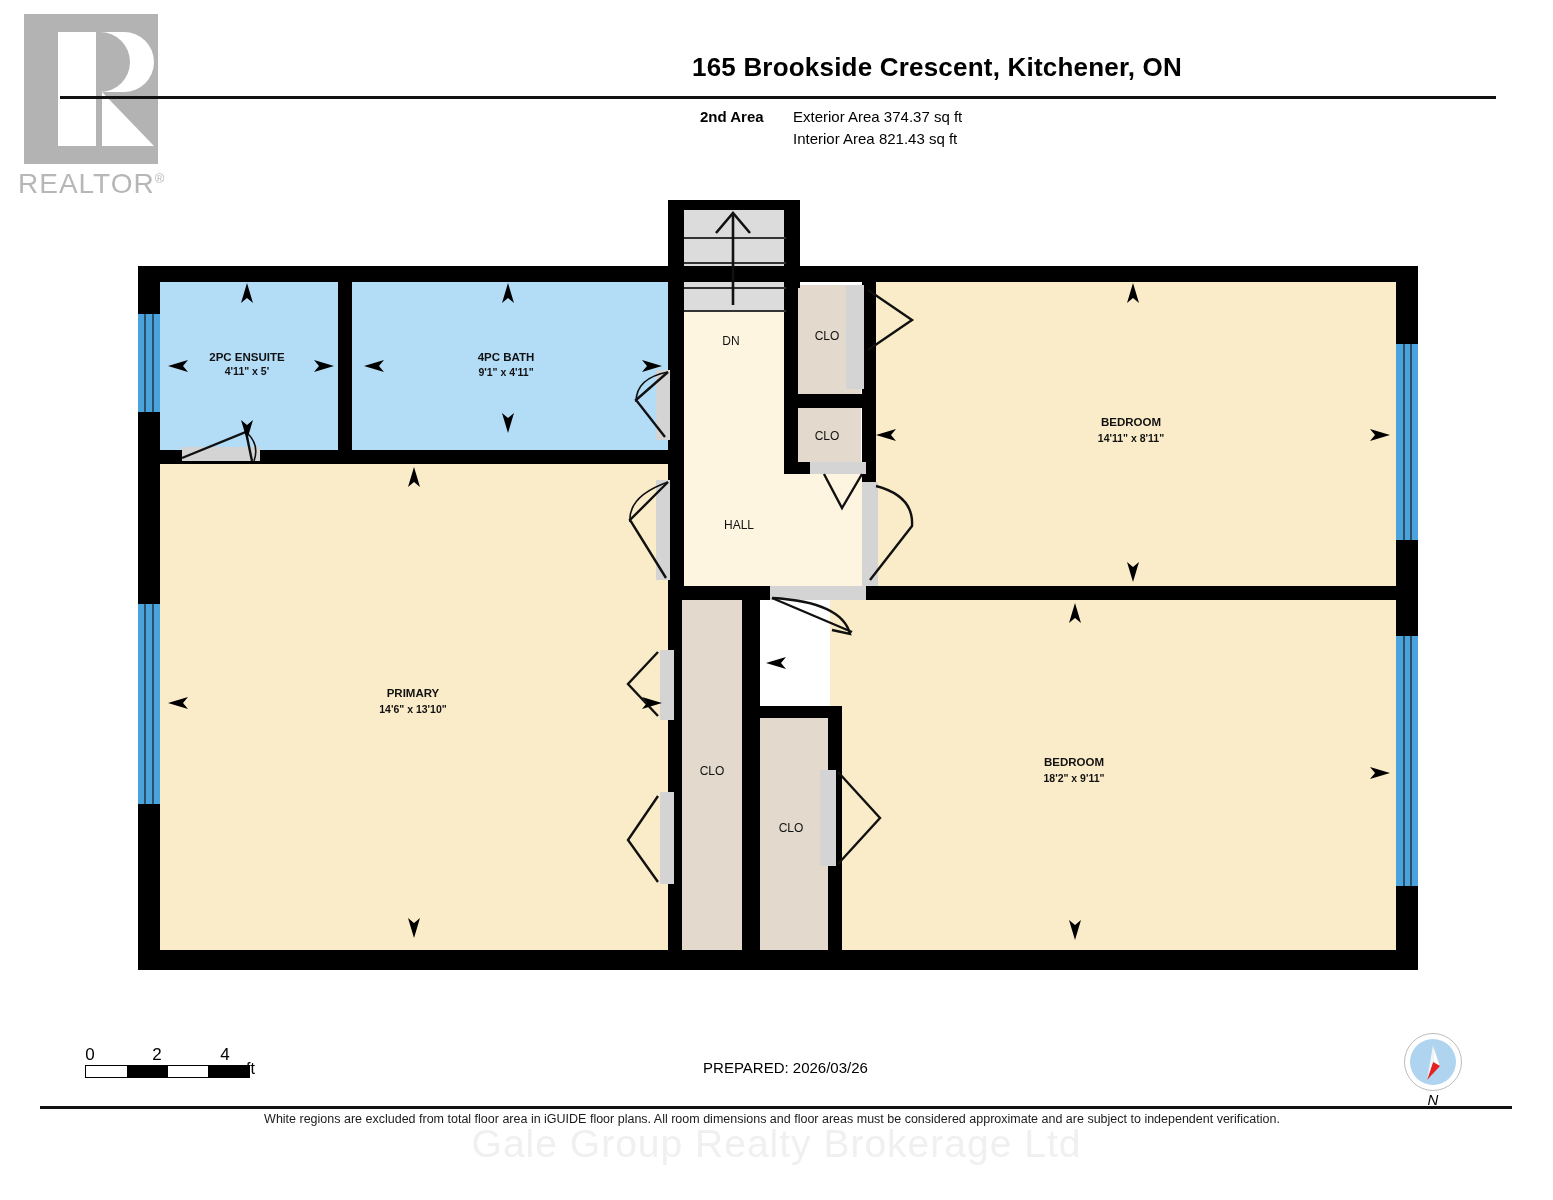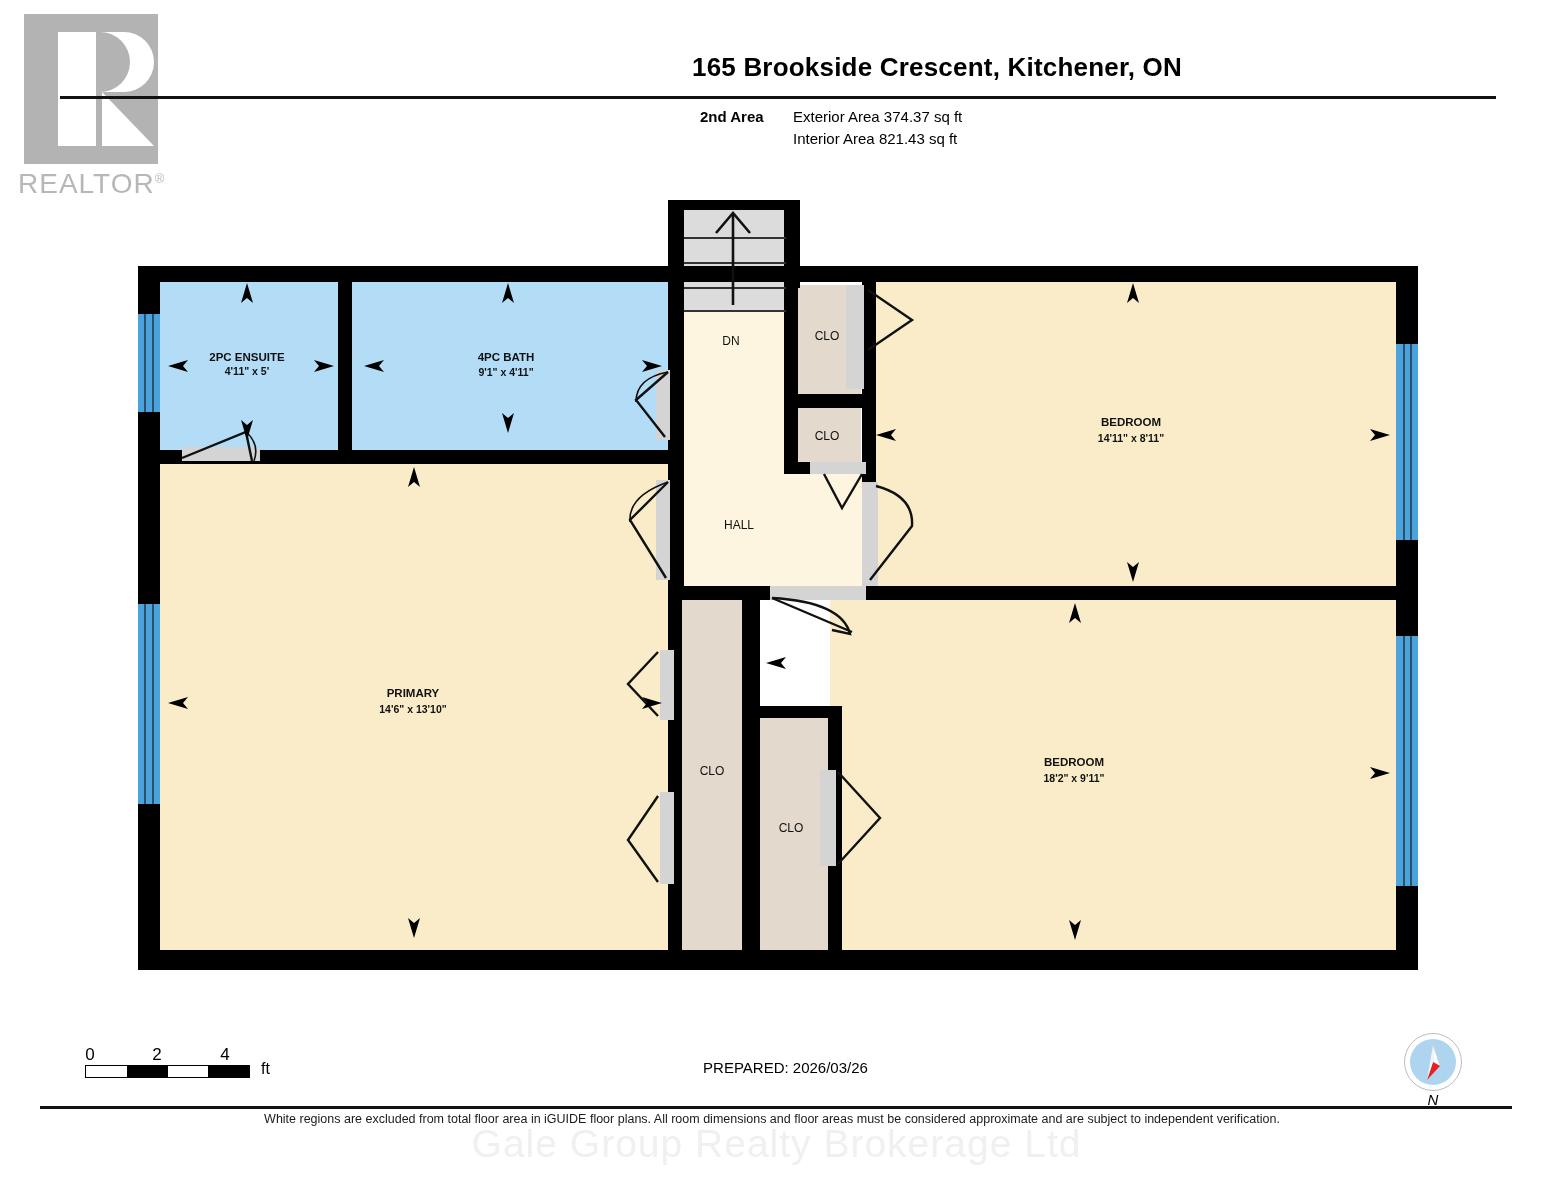--- a/index.html
+++ b/index.html
@@ -34,21 +34,21 @@
   
   #plan{position:absolute;left:0;top:0;width:1553px;height:1010px;}
   #plan svg{display:block;}
 
   
   #scalebar{position:absolute;left:85px;top:1045px;width:165px;}
   #scalebar .ticks{position:relative;height:20px;}
   #scalebar .ticks span{position:absolute;top:0;font-size:17px;transform:translateX(-50%);}
   #scalebar .bar{position:relative;height:13px;border:1.5px solid #000;background:#fff;box-sizing:border-box;}
   #scalebar .bar i{position:absolute;top:0;height:100%;background:#000;display:block;}
-  #scalebar .ft{position:absolute;left:176px;top:15px;font-size:16px;}
+  #scalebar .ft{position:absolute;left:161px;top:15px;font-size:16px;}
 
   #prepared{position:absolute;left:0;top:1059px;width:1553px;text-align:center;font-size:15px;margin-left:9px;}
 
   #compass{position:absolute;left:1404px;top:1033px;width:60px;height:80px;}
   #compass .ring{position:absolute;left:0;top:0;width:58px;height:58px;border-radius:50%;
       border:1.5px solid #bcbcbc;box-sizing:border-box;}
   #compass .disc{position:absolute;left:6px;top:6px;width:46px;height:46px;border-radius:50%;background:#aed4ef;}
   #compass .n{position:absolute;left:0;top:58px;width:58px;text-align:center;font-size:15px;font-style:italic;}
 
   #foot-rule{position:absolute;left:40px;top:1106px;width:1472px;height:3px;background:#111;}

